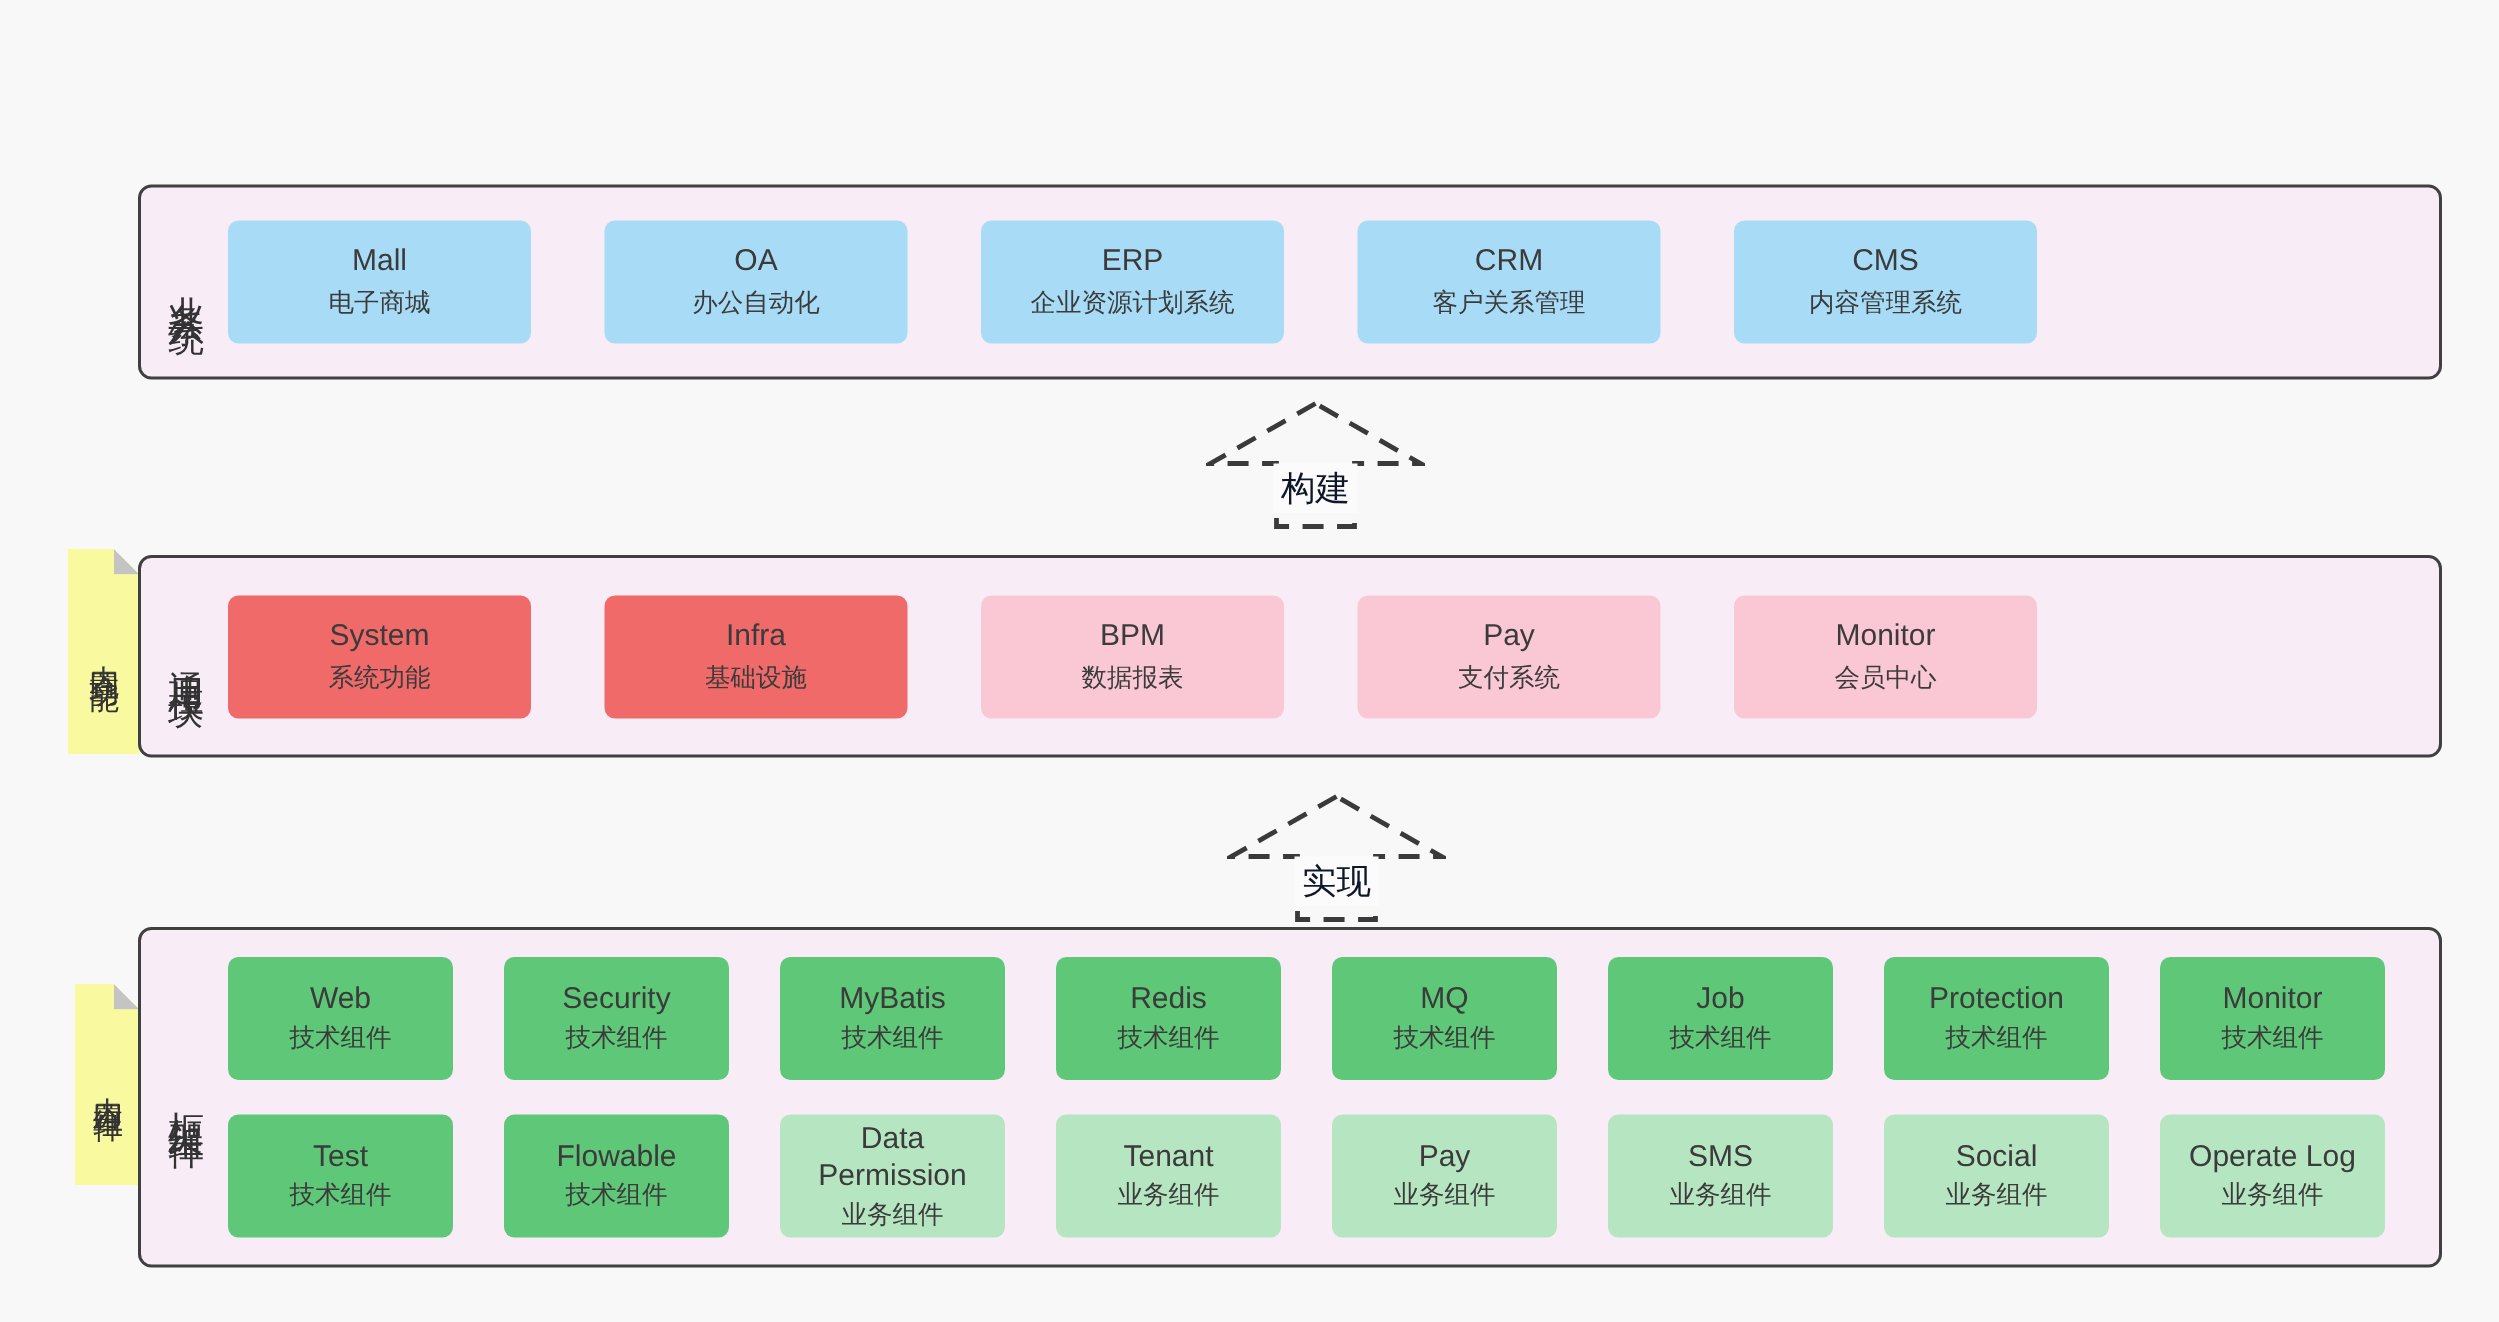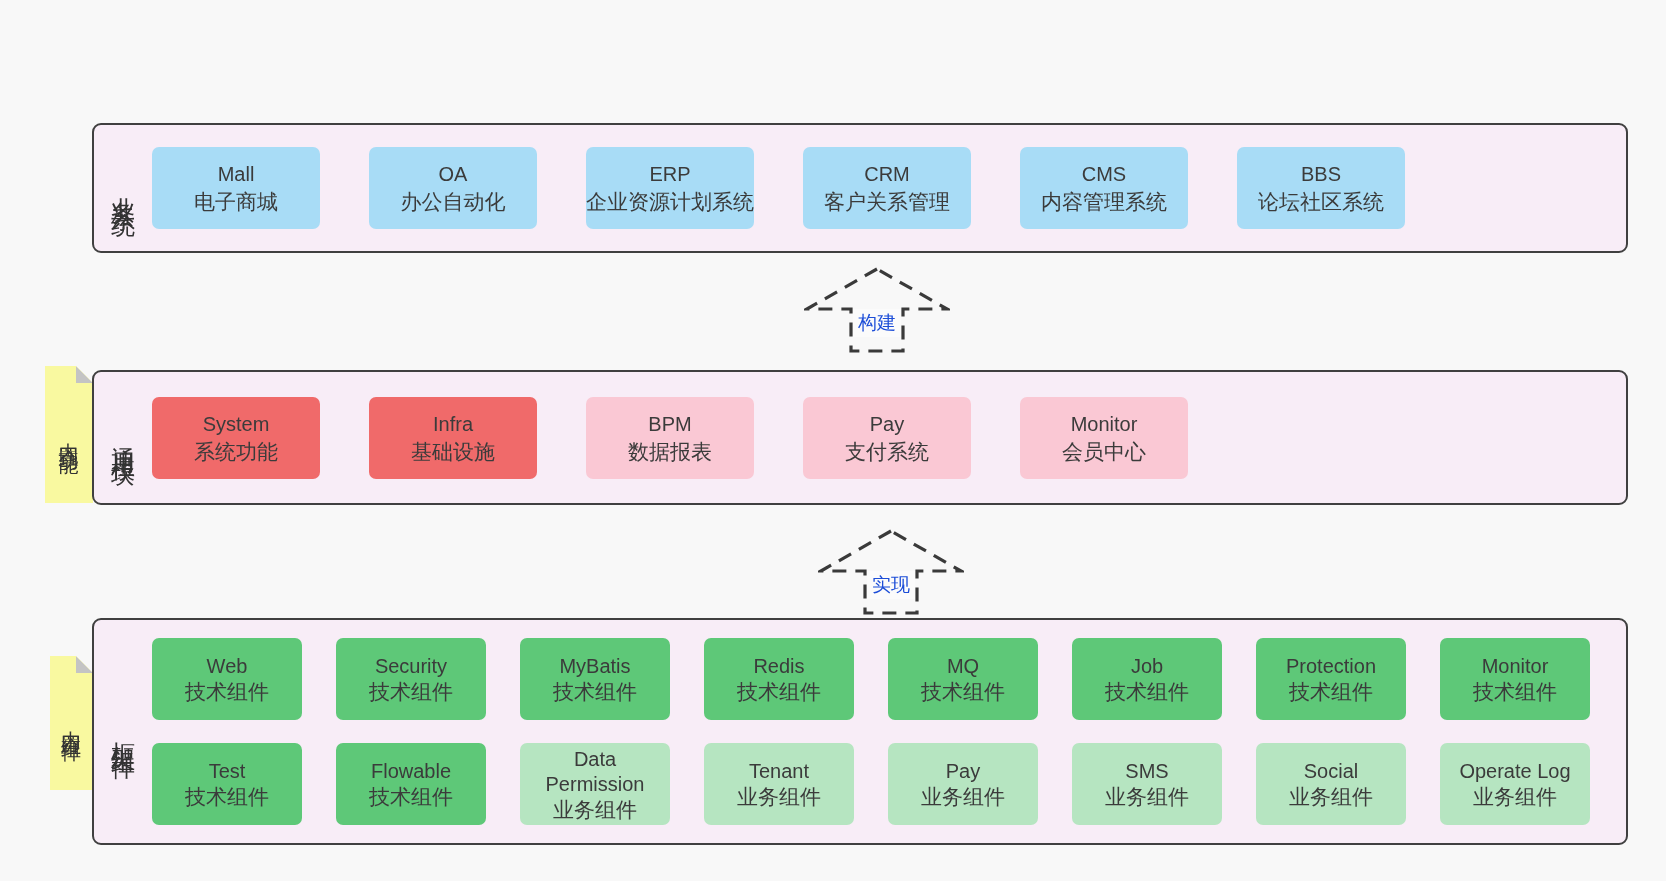--- a/index.html
+++ b/index.html
@@ -30,27 +30,27 @@
     position:absolute;left:58px;top:0;bottom:0;right:10px;
     display:flex;align-items:center;gap:49px;
   }
   .boxes8{
     position:absolute;left:58px;top:0;bottom:0;right:10px;
     display:grid;grid-template-columns:repeat(8,150px);
     gap:23px 34px;align-content:center;
   }
   
   .box{
-    width:168px;height:82px;border-radius:7px;
+    width:202px;height:82px;border-radius:7px;
     display:flex;flex-direction:column;align-items:center;justify-content:center;
     text-align:center;line-height:27px;flex:0 0 auto;
   }
   .boxes8 .box{width:150px;line-height:25px;padding:0 4px;box-sizing:border-box;text-align:center;}
   .box .t{font-size:20px;}
-  .box .s{font-size:21px;}
+  .box .s{font-size:17px;}
   .blue{background:#a8dcf6;}
   .red{background:#f06a6a;}
   .pink{background:#fac8d4;}
   .green{background:#5ec878;}
   .green-light{background:#b6e5c1;}
   
   .note{
     position:absolute;background:#f9f9a0;z-index:1;
     clip-path:polygon(0 0,calc(100% - 17px) 0,100% 17px,100% 100%,0 100%);
     display:flex;align-items:center;justify-content:center;
@@ -62,21 +62,21 @@
     clip-path:polygon(0 0,100% 100%,0 100%);
   }
   .note .v-text{font-size:20px;letter-spacing:4px;}
   
   .arrow{position:absolute;width:146px;height:88px;z-index:1;}
   #arrow-build{left:804px;top:266px;}
   #arrow-implement{left:818px;top:528px;text-decoration:underline;}
   .arrow svg{display:block;width:146px;height:88px;}
   .arrow-label{
     position:absolute;left:50%;top:43px;transform:translateX(-50%);
-    background:#fbfbfb;padding:1px 5px;font-size:19px;color:#1d4ed8;white-space:nowrap;
+    background:#fbfbfb;padding:1px 5px;font-size:23px;color:#0f172a;white-space:nowrap;
   }
 </style>
 </head>
 <body>
 
 <div class="canvas">
 
   <section class="panel" id="panel-business">
     <div class="side-label">
       <span class="v-text">业务系统</span>
@@ -94,24 +94,20 @@
         <span class="t">ERP</span>
         <span class="s">企业资源计划系统</span>
       </div>
       <div class="box blue">
         <span class="t">CRM</span>
         <span class="s">客户关系管理</span>
       </div>
       <div class="box blue">
         <span class="t">CMS</span>
         <span class="s">内容管理系统</span>
-      </div>
-      <div class="box blue">
-        <span class="t">BBS</span>
-        <span class="s">论坛社区系统</span>
       </div>
     </div>
   </section>
 
   <div class="arrow" id="arrow-build">
     <svg viewBox="0 0 146 88">
       <path d="M73 3 L3 43 L47 43 L47 85 L99 85 L99 43 L143 43 Z" fill="none" stroke="#3a3a3a" stroke-width="3.2" stroke-dasharray="14 9"></path>
     </svg>
     <span class="arrow-label">构建</span>
   </div>

